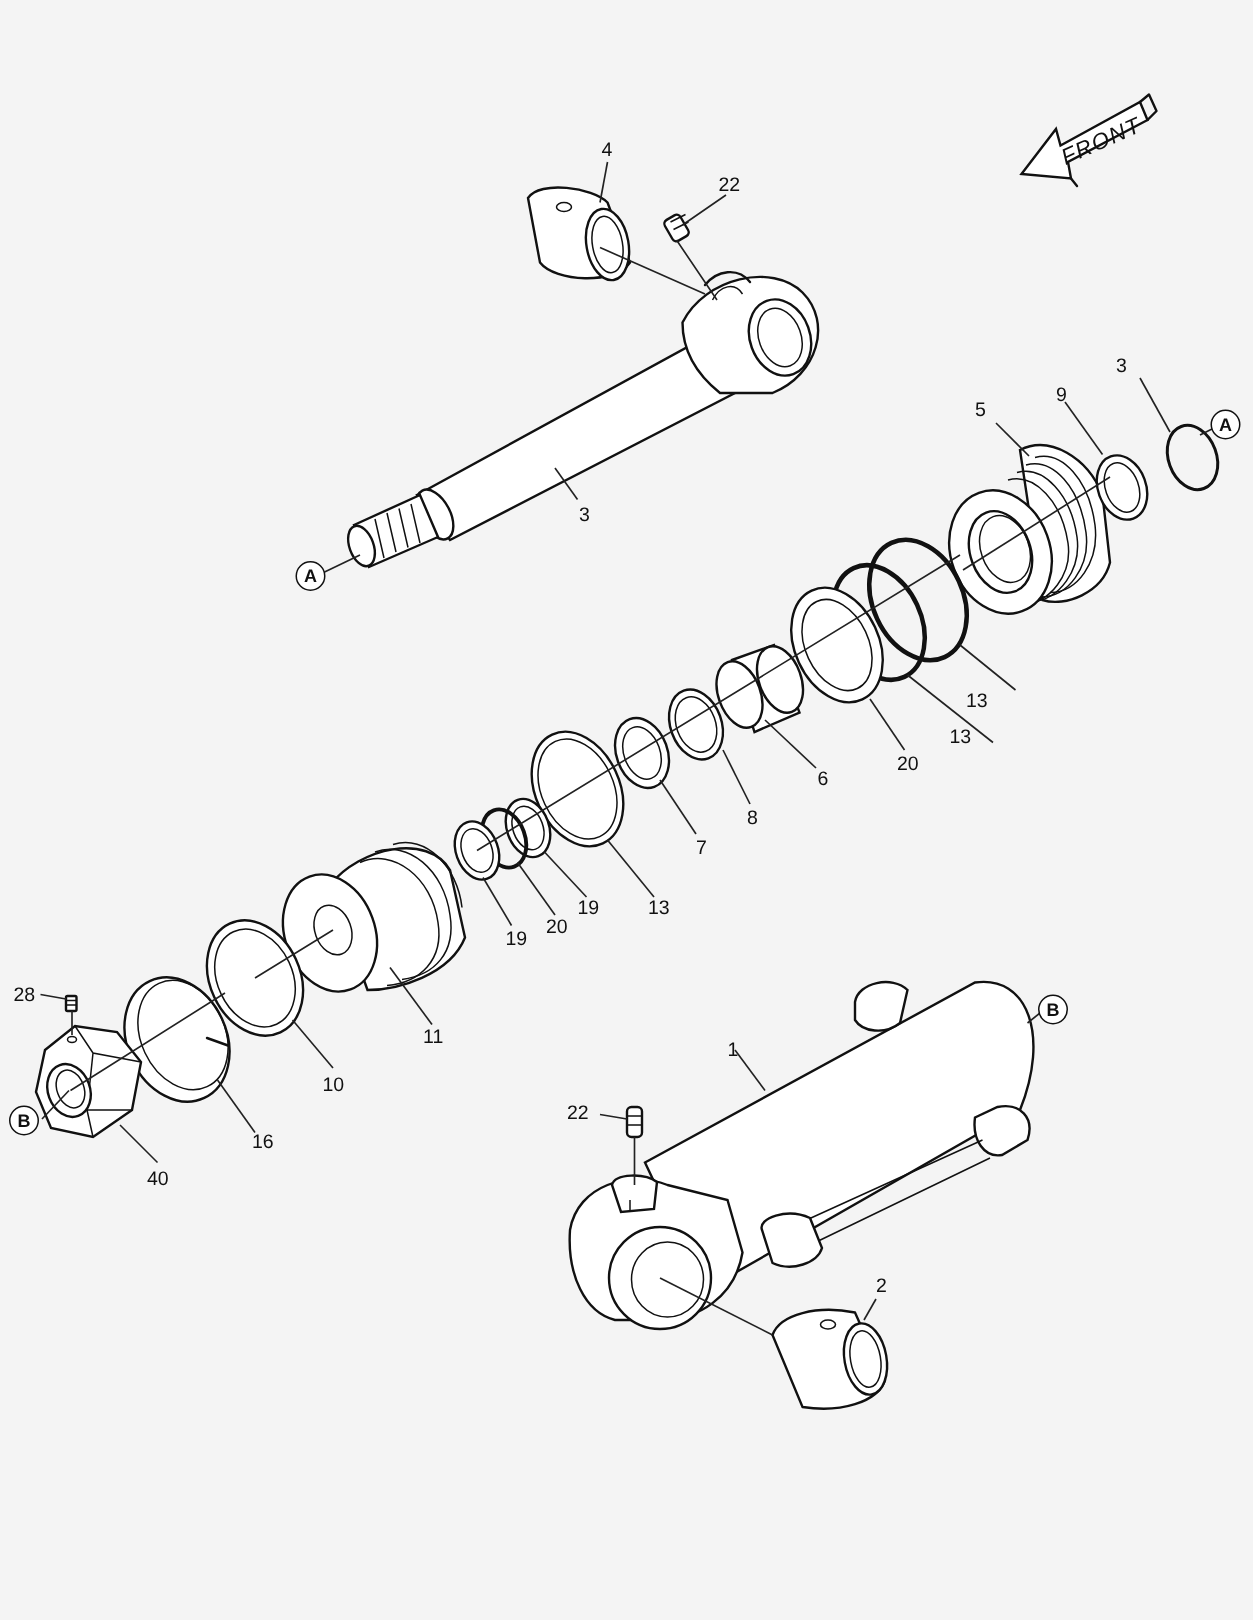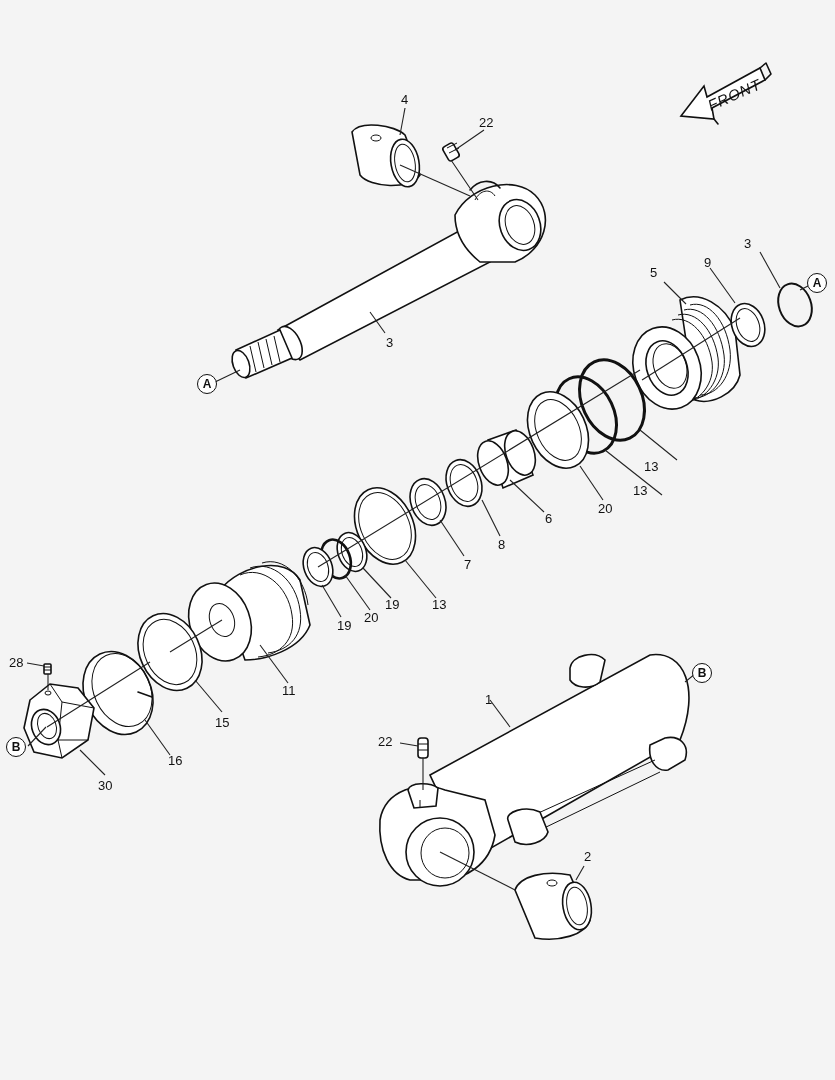--- a/index.html
+++ b/index.html
@@ -210,23 +210,23 @@
 <span class="lbl" style="left:650px;top:266px">5</span>
 <span class="lbl" style="left:545px;top:512px">6</span>
 <span class="lbl" style="left:464px;top:558px">7</span>
 <span class="lbl" style="left:498px;top:538px">8</span>
 <span class="lbl" style="left:704px;top:256px">9</span>
 <span class="lbl" style="left:744px;top:237px">3</span>
 <span class="lbl" style="left:633px;top:484px">13</span>
 <span class="lbl" style="left:598px;top:502px">20</span>
 <span class="lbl" style="left:644px;top:460px">13</span>
 <span class="lbl" style="left:282px;top:684px">11</span>
-<span class="lbl" style="left:215px;top:716px">15</span>
+<span class="lbl" style="left:215px;top:716px">10</span>
 <span class="lbl" style="left:168px;top:754px">16</span>
 <span class="lbl" style="left:432px;top:598px">13</span>
 <span class="lbl" style="left:364px;top:611px">20</span>
 <span class="lbl" style="left:337px;top:619px">19</span>
 <span class="lbl" style="left:385px;top:598px">19</span>
-<span class="lbl" style="left:98px;top:779px">30</span>
+<span class="lbl" style="left:98px;top:779px">40</span>
 <span class="lbl" style="left:9px;top:656px">28</span>
 <span class="lbl" style="left:479px;top:116px">22</span>
 <span class="lbl" style="left:378px;top:735px">22</span>
 </div>
 
 </body></html>

